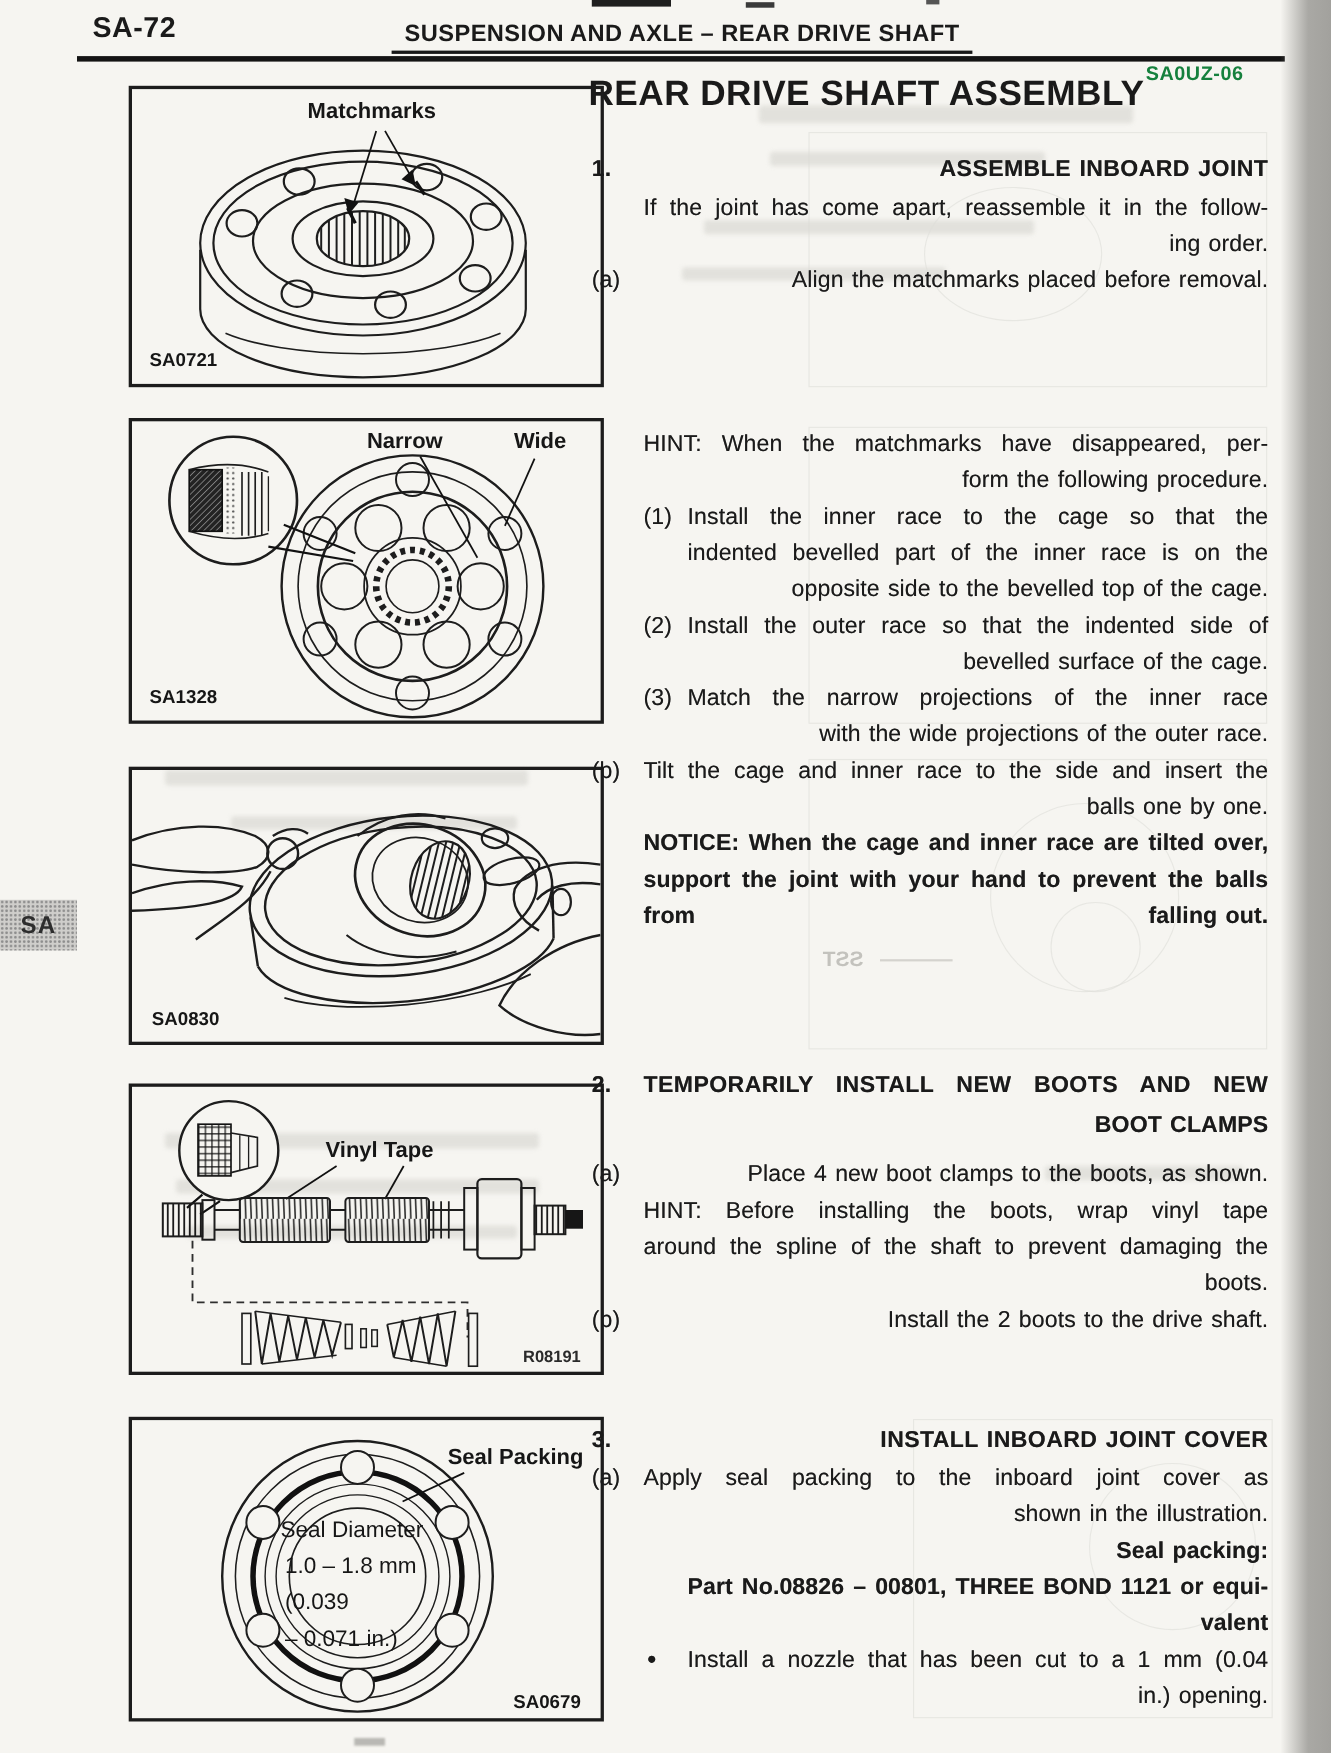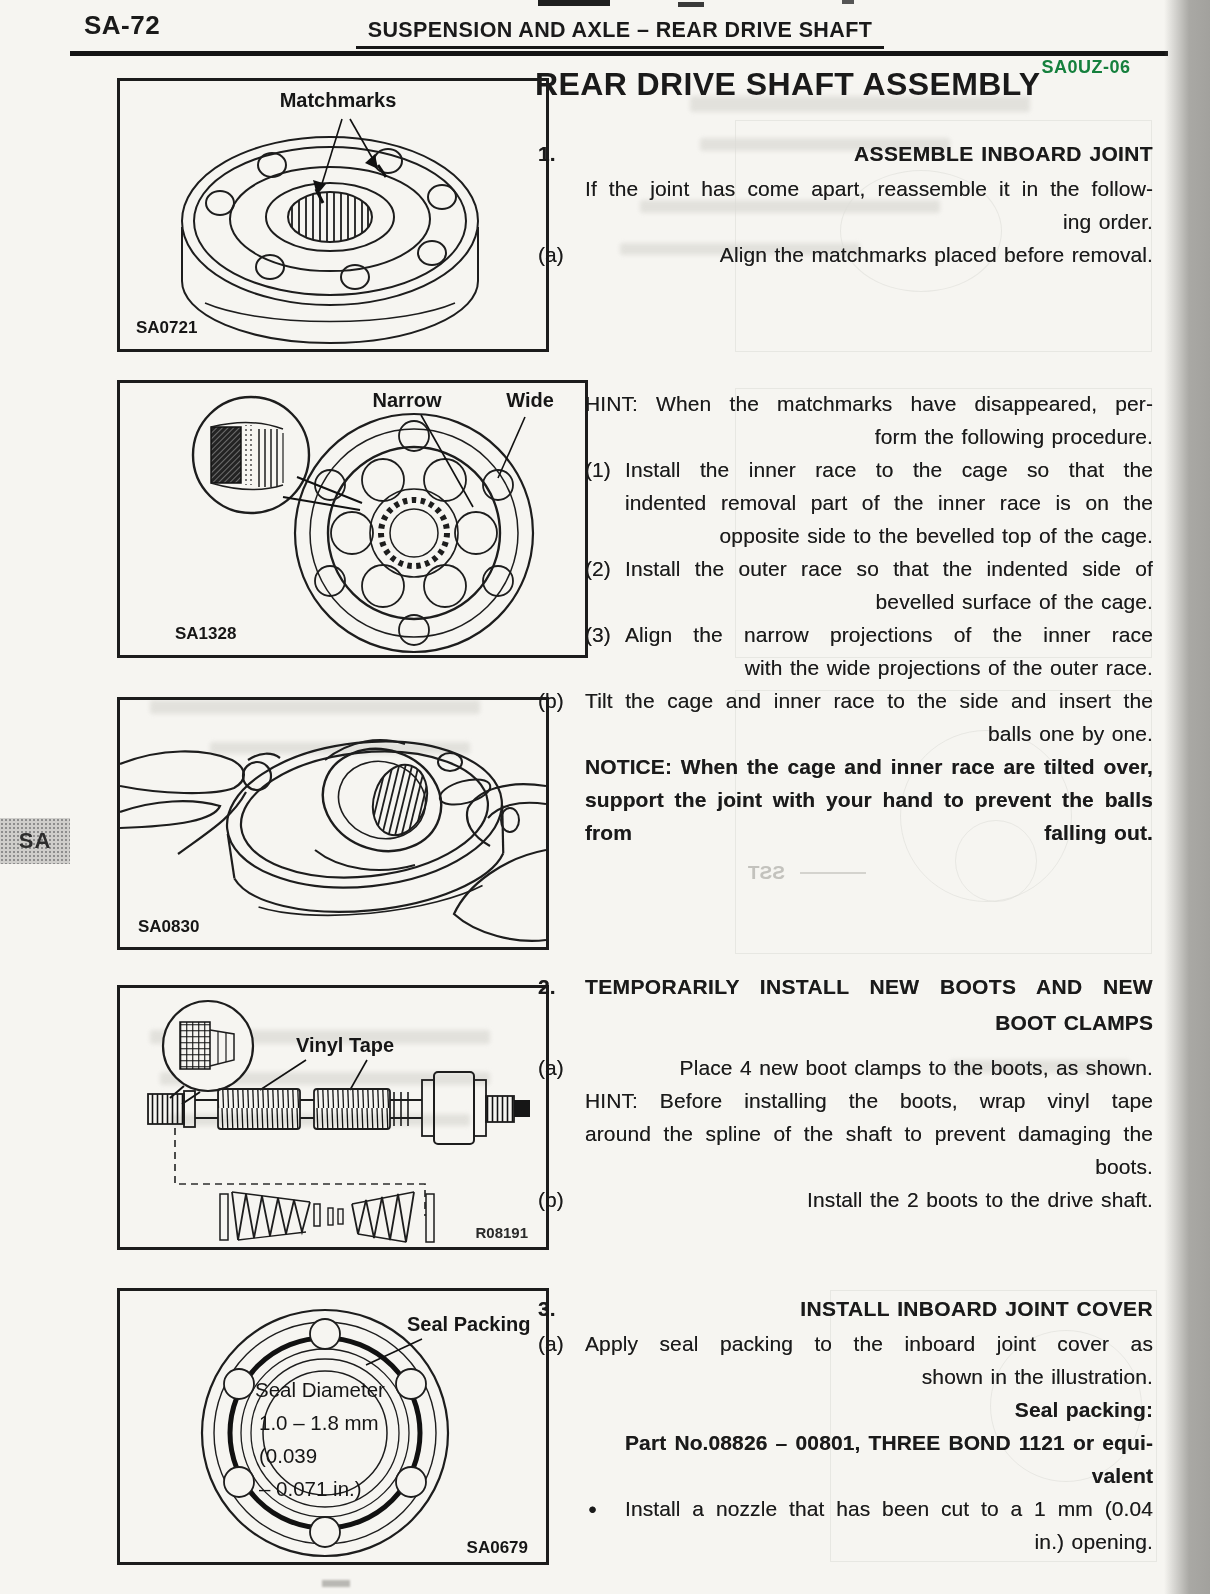--- a/index.html
+++ b/index.html
@@ -10,21 +10,21 @@
   .page-num{left:84px;top:10px;font-size:26px;font-weight:700;letter-spacing:.5px;}
   .hdr-title{left:300px;top:18px;width:640px;text-align:center;font-size:21.5px;font-weight:700;letter-spacing:.4px;}
   .hdr-underline{left:356px;top:46px;width:528px;height:3px;background:#171717;}
   .hdr-rule{left:70px;top:51px;width:1098px;height:5px;background:#141414;}
   .doc-code{left:1020px;top:57px;width:132px;text-align:center;font-size:18px;font-weight:700;color:#15803d;letter-spacing:.5px;}
   .main-title{left:535px;top:66px;font-size:32px;font-weight:700;letter-spacing:.4px;}
   
   .figbox{position:absolute;left:88px;width:426px;border:3px solid #1c1c1c;margin-left:29px;}
   .figbox svg{display:block;}
   #fig1{top:78px;height:268px;}
-  #fig2{top:380px;height:272px;padding-left:39px;}
+  #fig2{top:380px;height:272px;}
   #fig3{top:697px;height:247px;}
   #fig4{top:985px;height:259px;}
   #fig5{top:1288px;height:271px;}
   
   .grp{position:absolute;left:535px;width:618px;z-index:2;}
   [data-group="sec1"]{top:136px;}
   [data-group="hint1"]{top:387px;}
   [data-group="sec2"]{top:969px;}
   [data-group="sec3"]{top:1291px;}
   .line{position:relative;height:33px;line-height:33px;font-size:21px;letter-spacing:.1px;word-spacing:1.5px;
@@ -356,35 +356,35 @@
         <span class="txt">HINT: When the matchmarks have disappeared, per-</span>
       </div>
       <div class="line body">
         <span class="txt">form the following procedure.</span>
       </div>
       <div class="line item-n j">
         <span class="marker">(1)</span>
         <span class="txt">Install the inner race to the cage so that the</span>
       </div>
       <div class="line sub j">
-        <span class="txt">indented removal part of the inner race is on the</span>
+        <span class="txt">indented bevelled part of the inner race is on the</span>
       </div>
       <div class="line sub">
         <span class="txt">opposite side to the bevelled top of the cage.</span>
       </div>
       <div class="line item-n j">
         <span class="marker">(2)</span>
         <span class="txt">Install the outer race so that the indented side of</span>
       </div>
       <div class="line sub">
         <span class="txt">bevelled surface of the cage.</span>
       </div>
       <div class="line item-n j">
         <span class="marker">(3)</span>
-        <span class="txt">Align the narrow projections of the inner race</span>
+        <span class="txt">Match the narrow projections of the inner race</span>
       </div>
       <div class="line sub">
         <span class="txt">with the wide projections of the outer race.</span>
       </div>
       <div class="line item-a j">
         <span class="marker">(b)</span>
         <span class="txt">Tilt the cage and inner race to the side and insert the</span>
       </div>
       <div class="line body">
         <span class="txt">balls one by one.</span>

